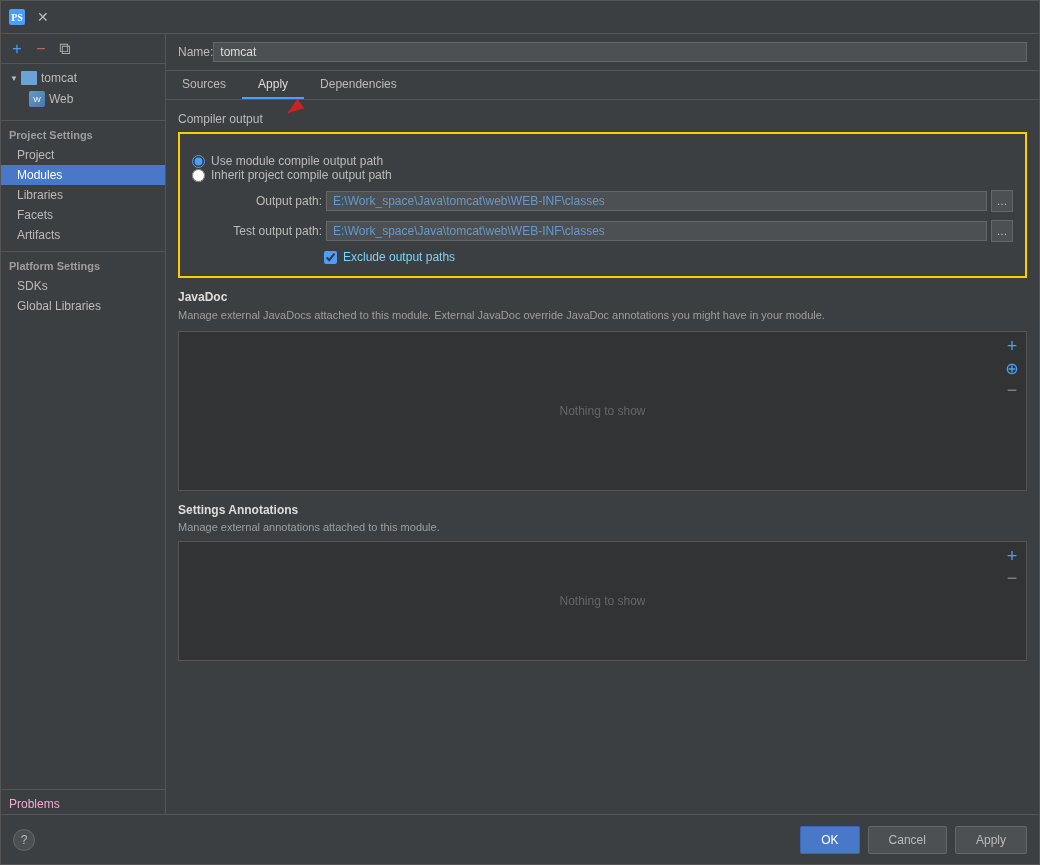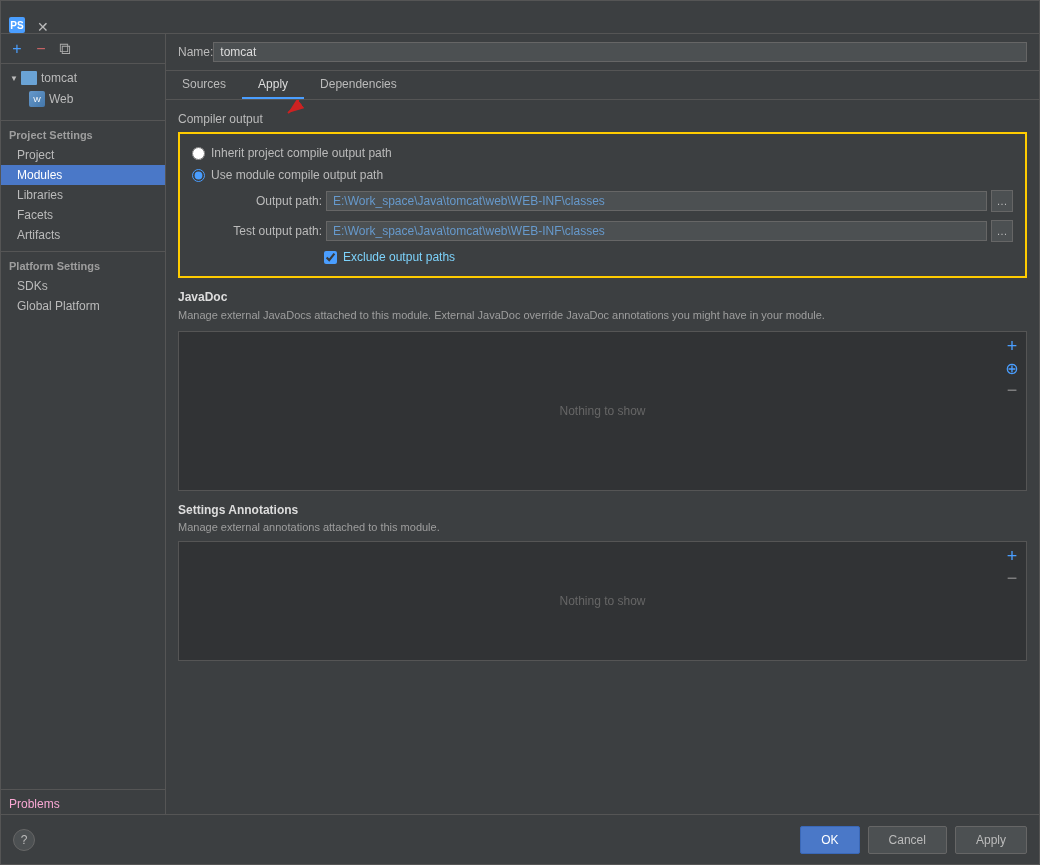--- a/index.html
+++ b/index.html
@@ -19,24 +19,25 @@
       display: flex;
       flex-direction: column;
       background: #3c3f41;
       border: 1px solid #555;
     }
 
     .title-bar {
       background: #3c3f41;
       height: 30px;
       display: flex;
-      align-items: flex-start;
+      align-items: center;
       padding: 16px 8px;
       border-bottom: 1px solid #555;
       flex-shrink: 0;
+      font-family: Liberation Serif, serif;
     }
 
     .title-bar-icon {
       width: 16px;
       height: 16px;
       margin-right: 6px;
       background: #4a9eff;
       border-radius: 2px;
       display: flex;
       align-items: center;
@@ -484,21 +485,21 @@
         <span>Artifacts</span>
       </div>
 
       <div style="border-top:1px solid #555;margin-top:6px;"></div>
 
       <div class="section-label">Platform Settings</div>
       <div class="sidebar-item">
         <span>SDKs</span>
       </div>
       <div class="sidebar-item">
-        <span>Global Platform</span>
+        <span>Global Libraries</span>
       </div>
 
       <div style="flex:1;"></div>
 
       <div style="border-top:1px solid #555;margin-top:6px;"></div>
       <div class="problems-item">
         <span>Problems</span>
       </div>
     </div>
 
@@ -531,28 +532,28 @@
                 <polygon points="0 0, 8 3, 0 6" fill="#cc2222"></polygon>
               </marker>
             </defs>
             <path d="M 40 0 C 60 10, 70 30, 50 45" stroke="#cc2222" stroke-width="2" fill="none" marker-end="url(#arrowhead)"></path>
           </svg>
 
           <div class="section-title" style="margin-bottom:6px;">Compiler output</div>
 
           <div class="compiler-section">
 
+            <div class="radio-row" style="margin-top:8px;">
+              <input type="radio" class="radio-input" name="compile-output" checked="" style="">
+              <span class="radio-label">Use module compile output path</span>
+            </div>
+
             <div class="radio-row">
               <input type="radio" class="radio-input" name="compile-output" style="">
               <span class="radio-label">Inherit project compile output path</span>
-            </div>
-
-            <div class="radio-row" style="margin-top:8px;">
-              <input type="radio" class="radio-input" name="compile-output" checked="" style="">
-              <span class="radio-label">Use module compile output path</span>
             </div>
 
             <div class="path-row">
               <span class="path-label">Output path:</span>
               <input type="text" class="path-input" value="E:\Work_space\Java\tomcat\web\WEB-INF\classes" style="">
               <div class="path-browse">…</div>
             </div>
 
             <div class="path-row">
               <span class="path-label">Test output path:</span>

